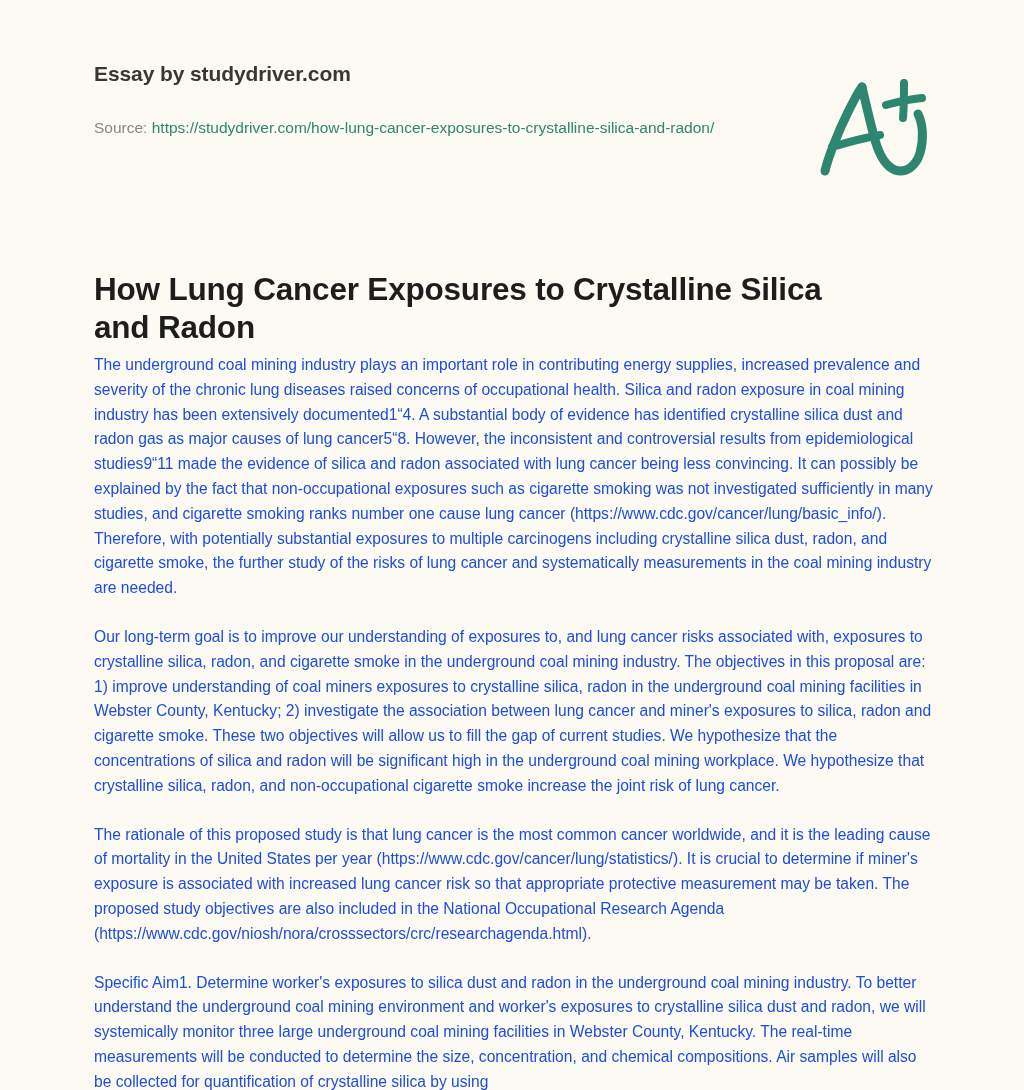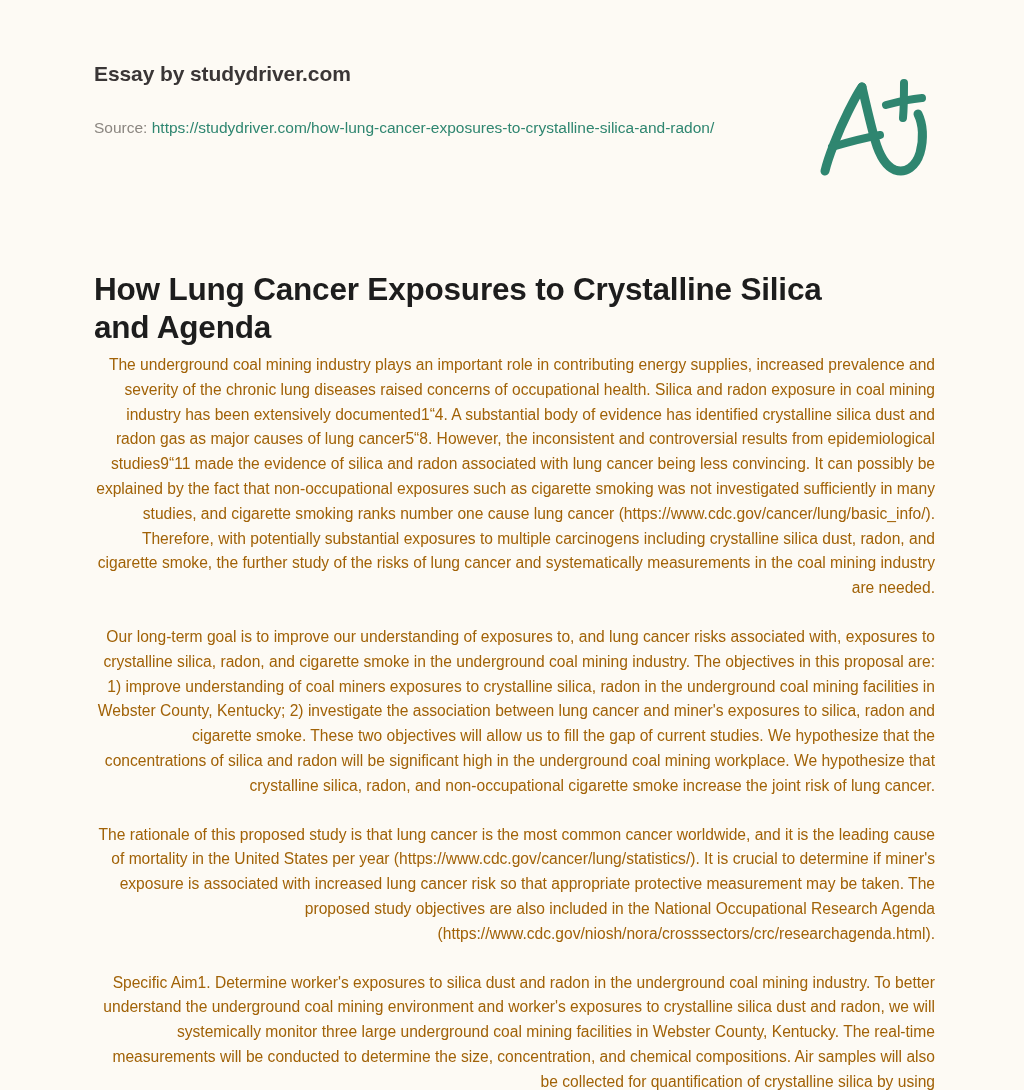--- a/index.html
+++ b/index.html
@@ -99,22 +99,22 @@
     position: absolute;
     left: 94px;
     top: 353px;
     width: 841px;
   }
 
   .article p {
     margin: 0 0 24px 0;
     font-size: 15.6px;
     line-height: 24.8px;
-    color: #a16207;
-    text-align: right;
+    color: #1d4ed8;
+    text-align: left;
   }
   .article p:last-child {
     margin-bottom: 0;
   }
 </style>
 </head>
 <body>
 
 <div class="page">
 
@@ -138,21 +138,21 @@
         <path d="M20 73 C 33 69, 52 64, 68 61" stroke-width="8"></path>
 
         <path d="M74 31 C 85 28, 98 25, 110 24" stroke-width="8"></path>
 
         <path d="M92 9 C 92 19, 92 33, 91 44" stroke-width="8"></path>
       </svg>
     </div>
 
   </div>
 
-  <h1 class="title">How Lung Cancer Exposures to Crystalline Silica and Agenda</h1>
+  <h1 class="title">How Lung Cancer Exposures to Crystalline Silica and Radon</h1>
 
   <div class="article">
     <p>The underground coal mining industry plays an important role in contributing energy supplies, increased prevalence and severity of the chronic lung diseases raised concerns of occupational health. Silica and radon exposure in coal mining industry has been extensively documented1“4. A substantial body of evidence has identified crystalline silica dust and radon gas as major causes of lung cancer5“8. However, the inconsistent and controversial results from epidemiological studies9“11 made the evidence of silica and radon associated with lung cancer being less convincing. It can possibly be explained by the fact that non-occupational exposures such as cigarette smoking was not investigated sufficiently in many studies, and cigarette smoking ranks number one cause lung cancer (https://www.cdc.gov/cancer/lung/basic_info/). Therefore, with potentially substantial exposures to multiple carcinogens including crystalline silica dust, radon, and cigarette smoke, the further study of the risks of lung cancer and systematically measurements in the coal mining industry are needed.</p>
     <p>Our long-term goal is to improve our understanding of exposures to, and lung cancer risks associated with, exposures to crystalline silica, radon, and cigarette smoke in the underground coal mining industry. The objectives in this proposal are: 1) improve understanding of coal miners exposures to crystalline silica, radon in the underground coal mining facilities in Webster County, Kentucky; 2) investigate the association between lung cancer and miner's exposures to silica, radon and cigarette smoke. These two objectives will allow us to fill the gap of current studies. We hypothesize that the concentrations of silica and radon will be significant high in the underground coal mining workplace. We hypothesize that crystalline silica, radon, and non-occupational cigarette smoke increase the joint risk of lung cancer.</p>
     <p>The rationale of this proposed study is that lung cancer is the most common cancer worldwide, and it is the leading cause of mortality in the United States per year (https://www.cdc.gov/cancer/lung/statistics/). It is crucial to determine if miner's exposure is associated with increased lung cancer risk so that appropriate protective measurement may be taken. The proposed study objectives are also included in the National Occupational Research Agenda (https://www.cdc.gov/niosh/nora/crosssectors/crc/researchagenda.html).</p>
     <p>Specific Aim1. Determine worker's exposures to silica dust and radon in the underground coal mining industry. To better understand the underground coal mining environment and worker's exposures to crystalline silica dust and radon, we will systemically monitor three large underground coal mining facilities in Webster County, Kentucky. The real-time measurements will be conducted to determine the size, concentration, and chemical compositions. Air samples will also be collected for quantification of crystalline silica by using</p>
   </div>
 
 </div>
 

